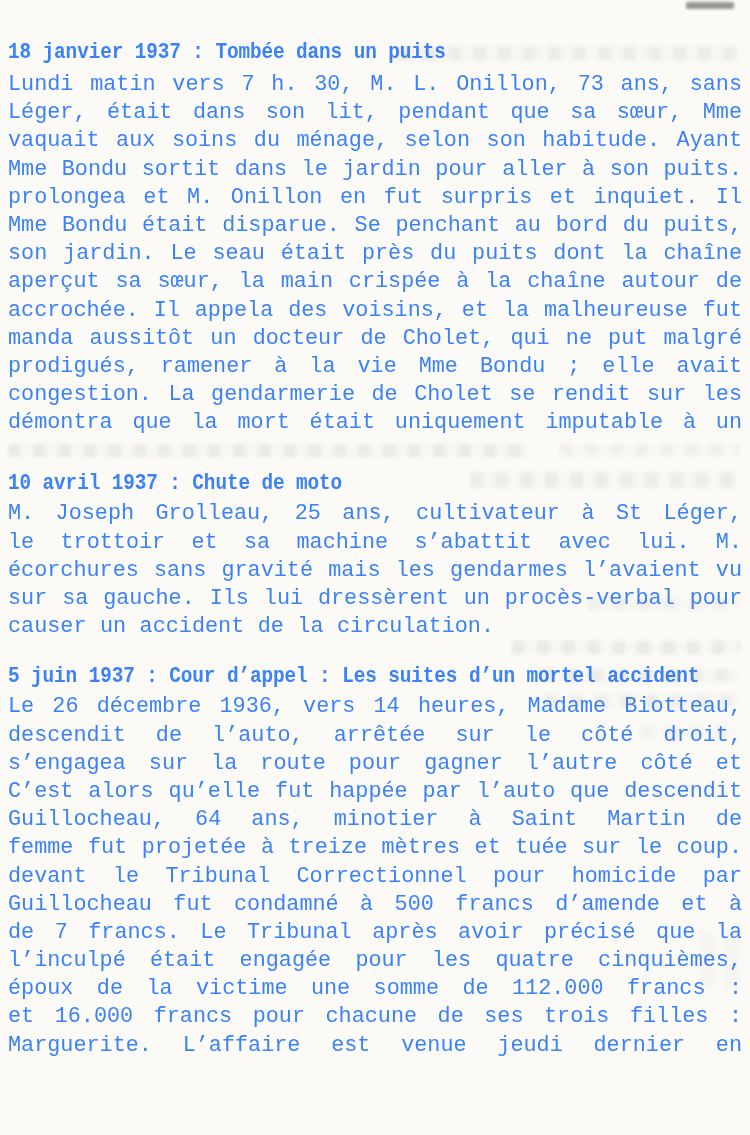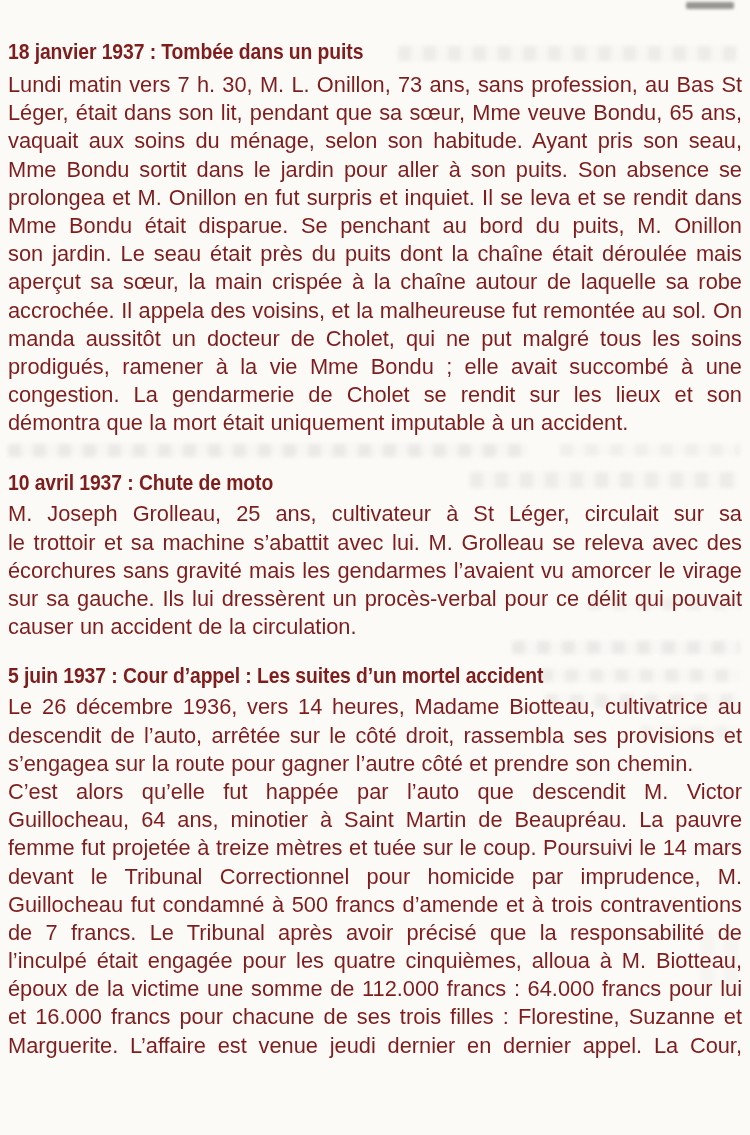--- a/index.html
+++ b/index.html
@@ -4,22 +4,22 @@
 <style>
   html, body { margin: 0; padding: 0; }
   body {
     width: 750px; height: 1135px;
     background: #fbfaf7;
     overflow: hidden;
     position: relative;
   }
   .page {
     position: absolute; inset: 0;
-    font-family: Liberation Sans, sans-serif;
-    color: #7f1d1d;
+    font-family: Liberation Mono, monospace;
+    color: #3b82f6;
   }
   .content {
     position: absolute; left: 8px; top: 0; width: 734px;
   }
   .heading {
     font-size: 21.5px;
     font-weight: 700;
     line-height: 30px;
     white-space: nowrap;
     letter-spacing: -0.1px;

